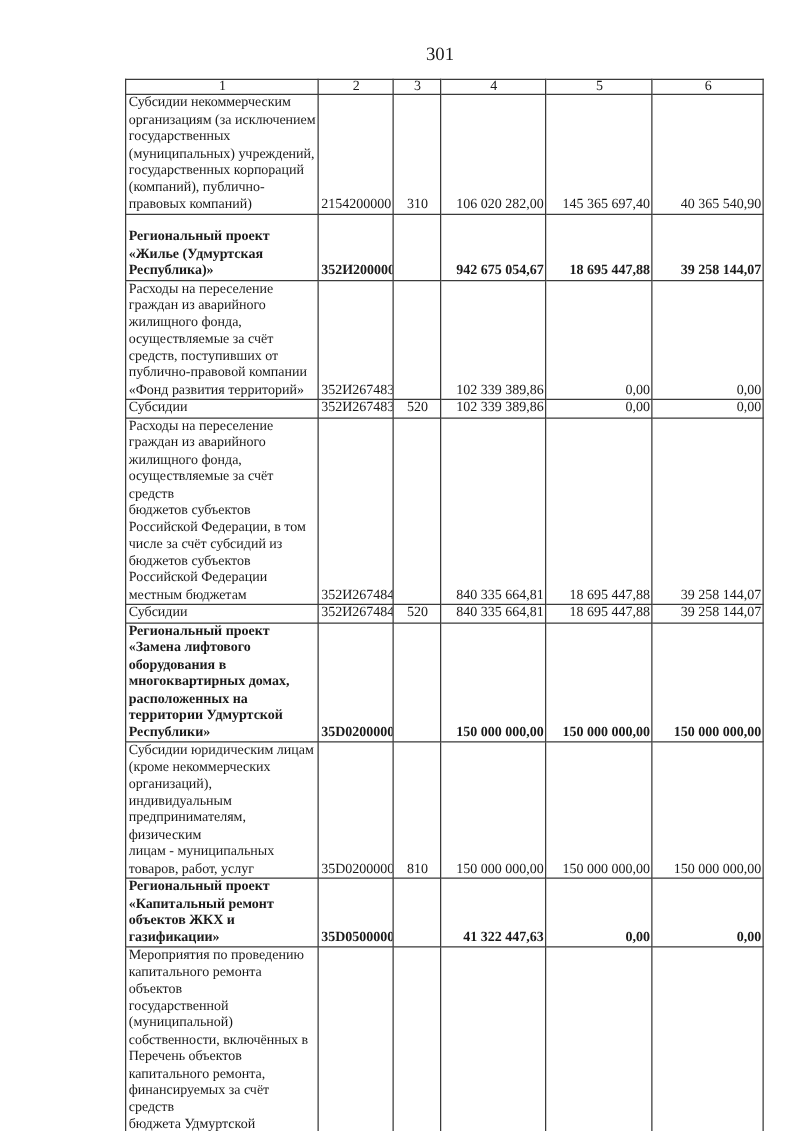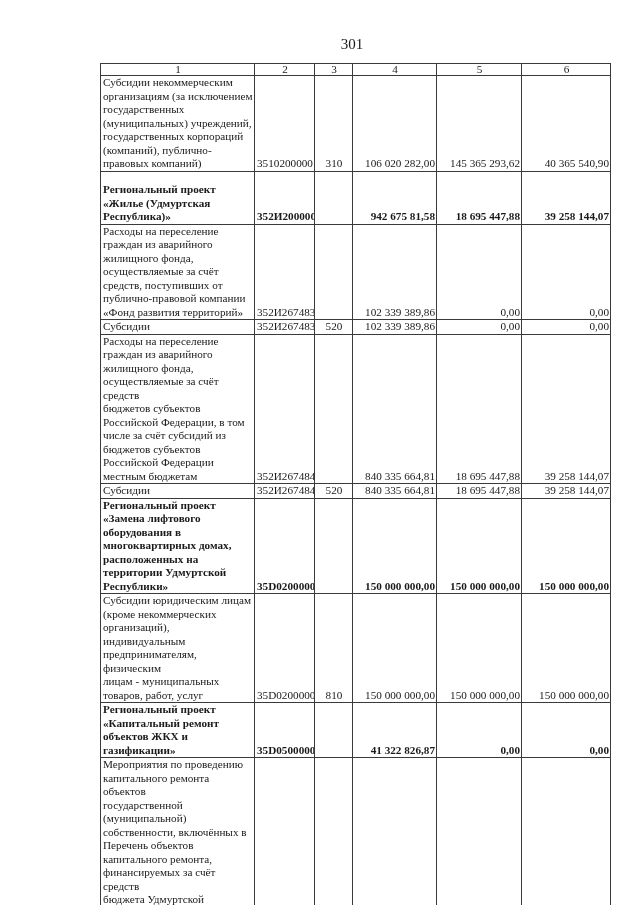--- a/index.html
+++ b/index.html
@@ -41,33 +41,33 @@
       <td>6</td>
     </tr>
   <tr>
         <td class="c1" style="height: 90px;">Субсидии некоммерческим
 организациям (за исключением
 государственных
 (муниципальных) учреждений,
 государственных корпораций
 (компаний), публично-
 правовых компаний)</td>
-        <td class="c2" style="height: 90px;">3510200000</td>
+        <td class="c2" style="height: 90px;">2154200000</td>
         <td class="c3" style="height: 90px;">310</td>
         <td class="num" style="height: 90px;">106 020 282,00</td>
-        <td class="num" style="height: 90px;">145 365 293,62</td>
+        <td class="num" style="height: 90px;">145 365 697,40</td>
         <td class="num" style="height: 90px;">40 365 540,90</td>
       </tr>
       <tr class="bold">
         <td class="c1" style="height: 52px;">Региональный проект
 «Жилье (Удмуртская
 Республика)»</td>
         <td class="c2" style="height: 52px;">352И200000</td>
         <td class="c3" style="height: 52px;"></td>
-        <td class="num" style="height: 52px;">942 675 81,58</td>
+        <td class="num" style="height: 52px;">942 675 054,67</td>
         <td class="num" style="height: 52px;">18 695 447,88</td>
         <td class="num" style="height: 52px;">39 258 144,07</td>
       </tr>
       <tr>
         <td class="c1" style="height: 69px;">Расходы на переселение
 граждан из аварийного
 жилищного фонда,
 осуществляемые за счёт
 средств, поступивших от
 публично-правовой компании
@@ -138,21 +138,21 @@
         <td class="num" style="height: 68px;">150 000 000,00</td>
         <td class="num" style="height: 68px;">150 000 000,00</td>
       </tr>
       <tr class="bold">
         <td class="c1" style="height: 53px;">Региональный проект
 «Капитальный ремонт
 объектов ЖКХ и
 газификации»</td>
         <td class="c2" style="height: 53px;">35D0500000</td>
         <td class="c3" style="height: 53px;"></td>
-        <td class="num" style="height: 53px;">41 322 826,87</td>
+        <td class="num" style="height: 53px;">41 322 447,63</td>
         <td class="num" style="height: 53px;">0,00</td>
         <td class="num" style="height: 53px;">0,00</td>
       </tr>
       <tr>
         <td class="c1" style="height: 153px;">Мероприятия по проведению
 капитального ремонта объектов
 государственной
 (муниципальной)
 собственности, включённых в
 Перечень объектов

